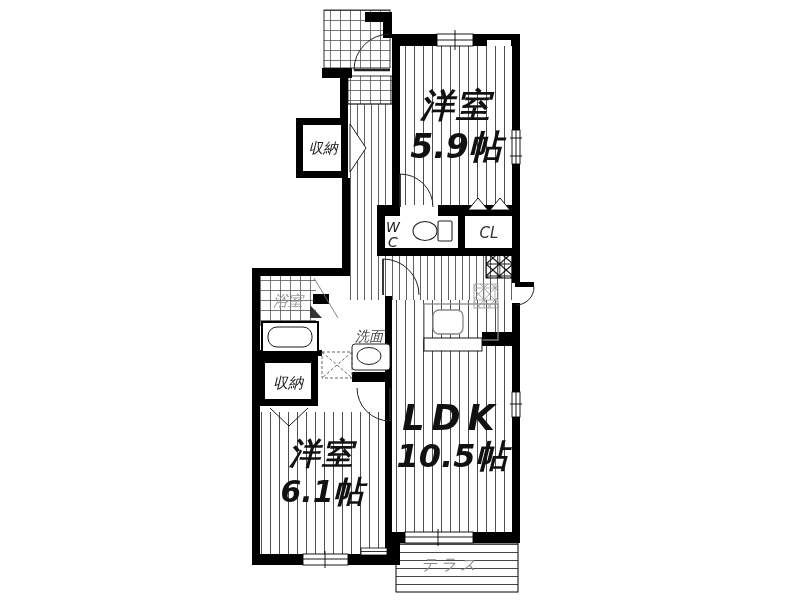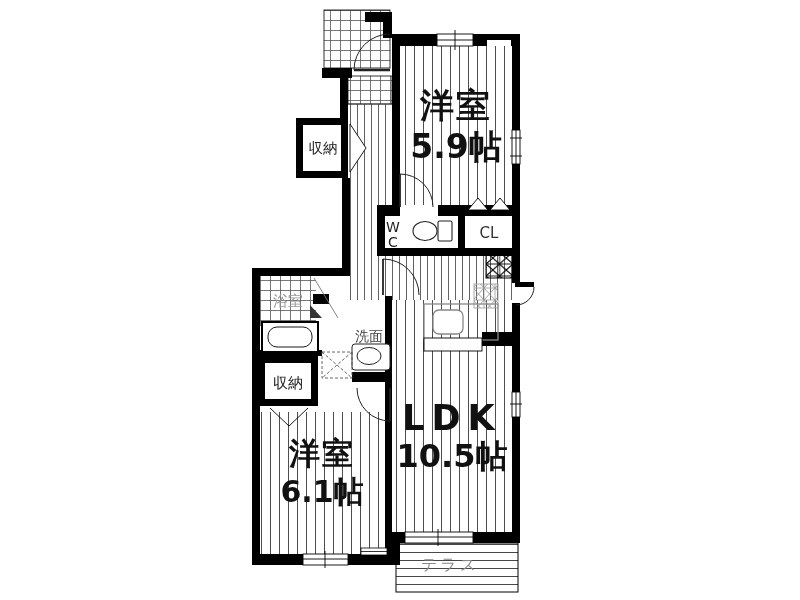--- a/index.html
+++ b/index.html
@@ -1,17 +1,17 @@
 <!DOCTYPE html>
 <html><head>
 <meta charset="utf-8">
 <style>
   html,body{margin:0;padding:0;background:#ffffff;}
   #canvas{position:relative;width:788px;height:600px;background:#ffffff;overflow:hidden;
-          font-family:"DejaVu Sans",sans-serif;}
+          font-family:"DejaVu Sans",sans-serif;font-style:italic;}
   svg{position:absolute;left:0;top:0;}
   text{font-family:"DejaVu Sans",sans-serif;}
   .room-label{font-weight:bold;fill:#111;}
   .small-label{fill:#222;}
 </style>
 </head>
 <body>
 
 <div id="canvas">
 <svg width="800" height="600" viewBox="0 0 800 600">

